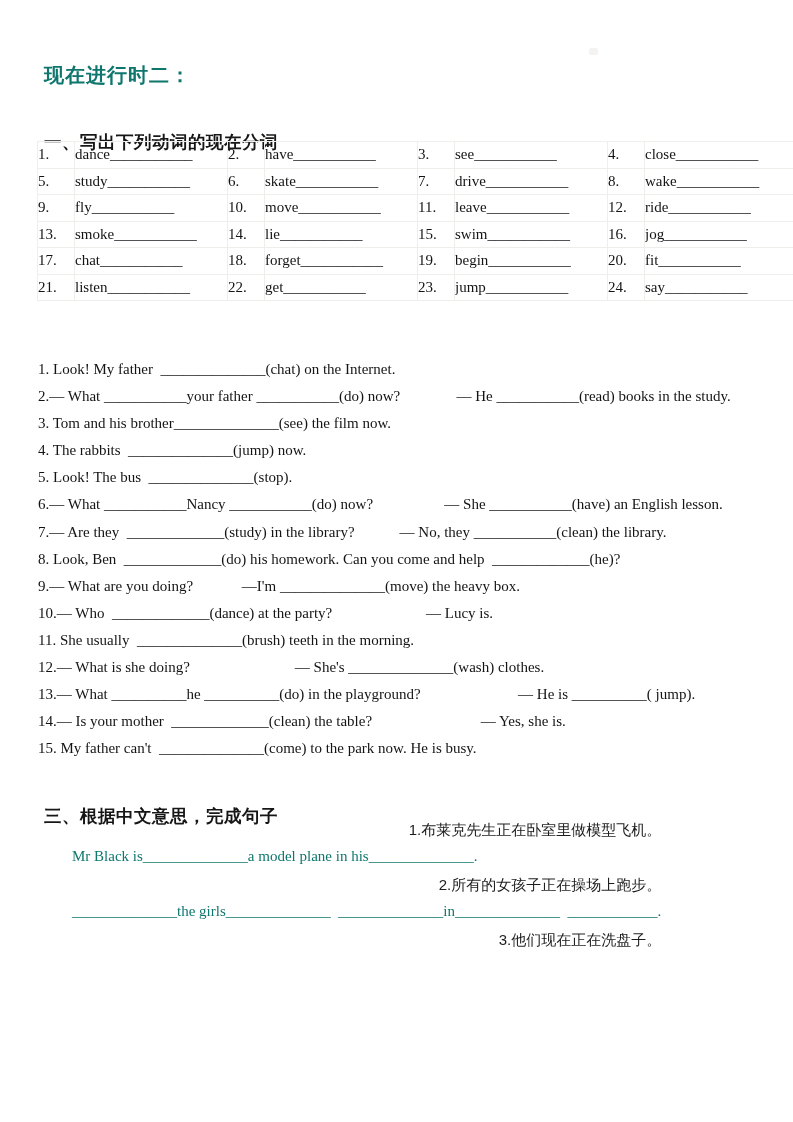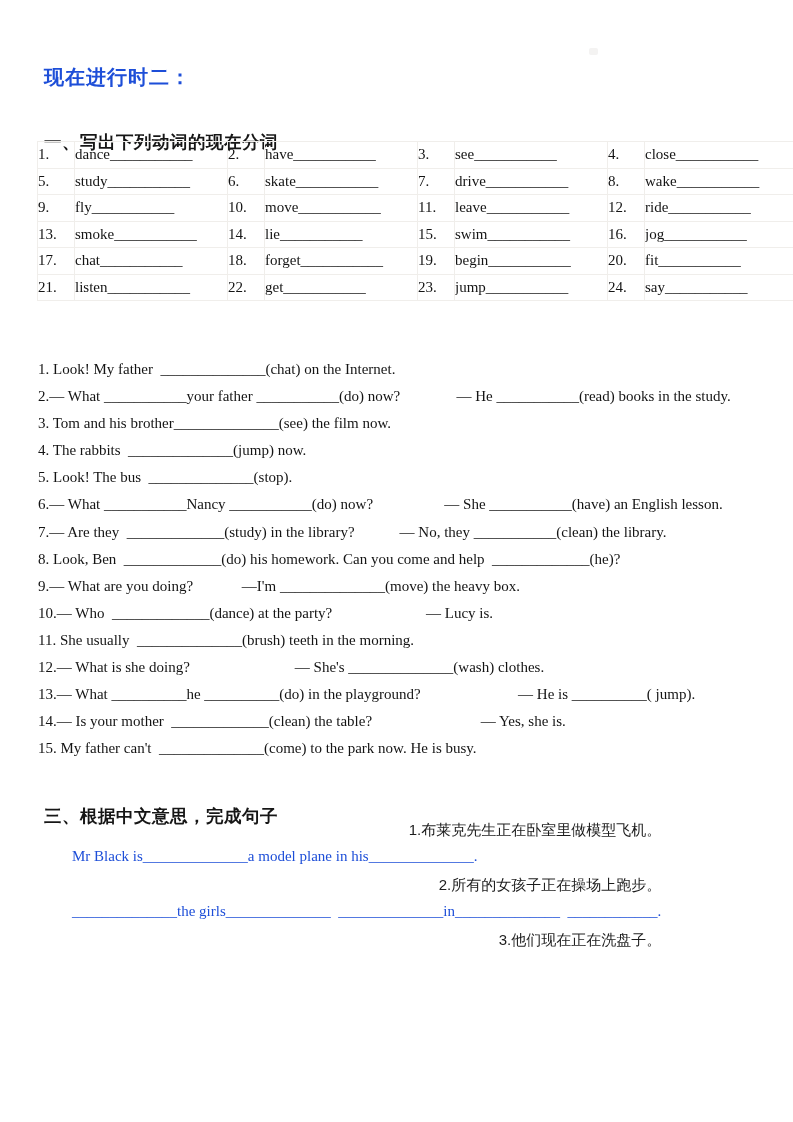--- a/index.html
+++ b/index.html
@@ -50,35 +50,35 @@
   .s3-items { position:absolute; left:54px; top:816px; }
   .zh-line {
     height:27.4px; line-height:27.4px;
     font-family:"Liberation Sans", sans-serif;
     font-size:15px; color:#1c1c1c; white-space:pre;text-align:right;
   }
   .en-line {
     height:27.4px; line-height:27.4px;
     padding-left:18px;
     font-family:"Liberation Serif", serif;
-    font-size:15px; color:#1d4ed8; white-space:pre;
+    font-size:15px; color:#0f766e; white-space:pre;
   }
   .smudge {
     position:absolute; left:589px; top:48px;
     width:9px; height:7px; background:#f4f3f2; border-radius:2px;
   }
 </style>
 </head>
 <body>
 
 <div class="page">
 
   <div class="smudge"></div>
 
-  <div class="title" style="color: #1d4ed8;">现在进行时二：</div>
+  <div class="title" style="color: #0f766e; font-family: Liberation Mono, monospace;">现在进行时二：</div>
 
   <div class="sec-head s1-head">一、写出下列动词的现在分词</div>
 
   <table class="verbs">
     <tbody>
         <tr>
       <td class="n">1.</td>
       <td class="w">dance___________</td>
       <td class="n">2.</td>
       <td class="w">have___________</td>

